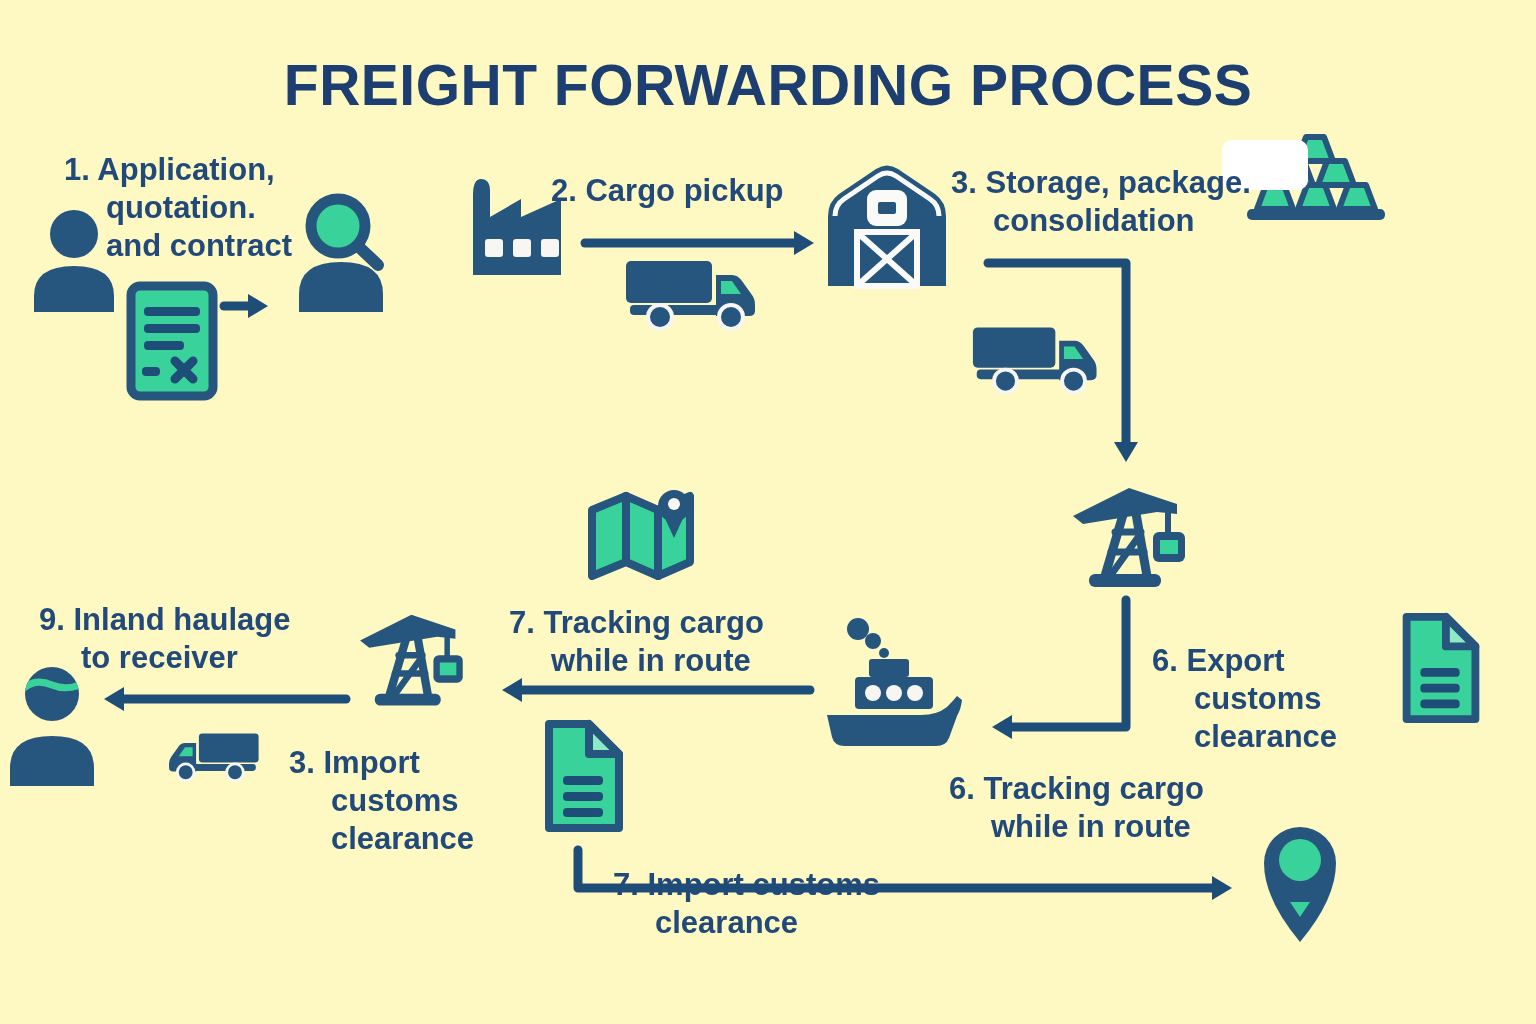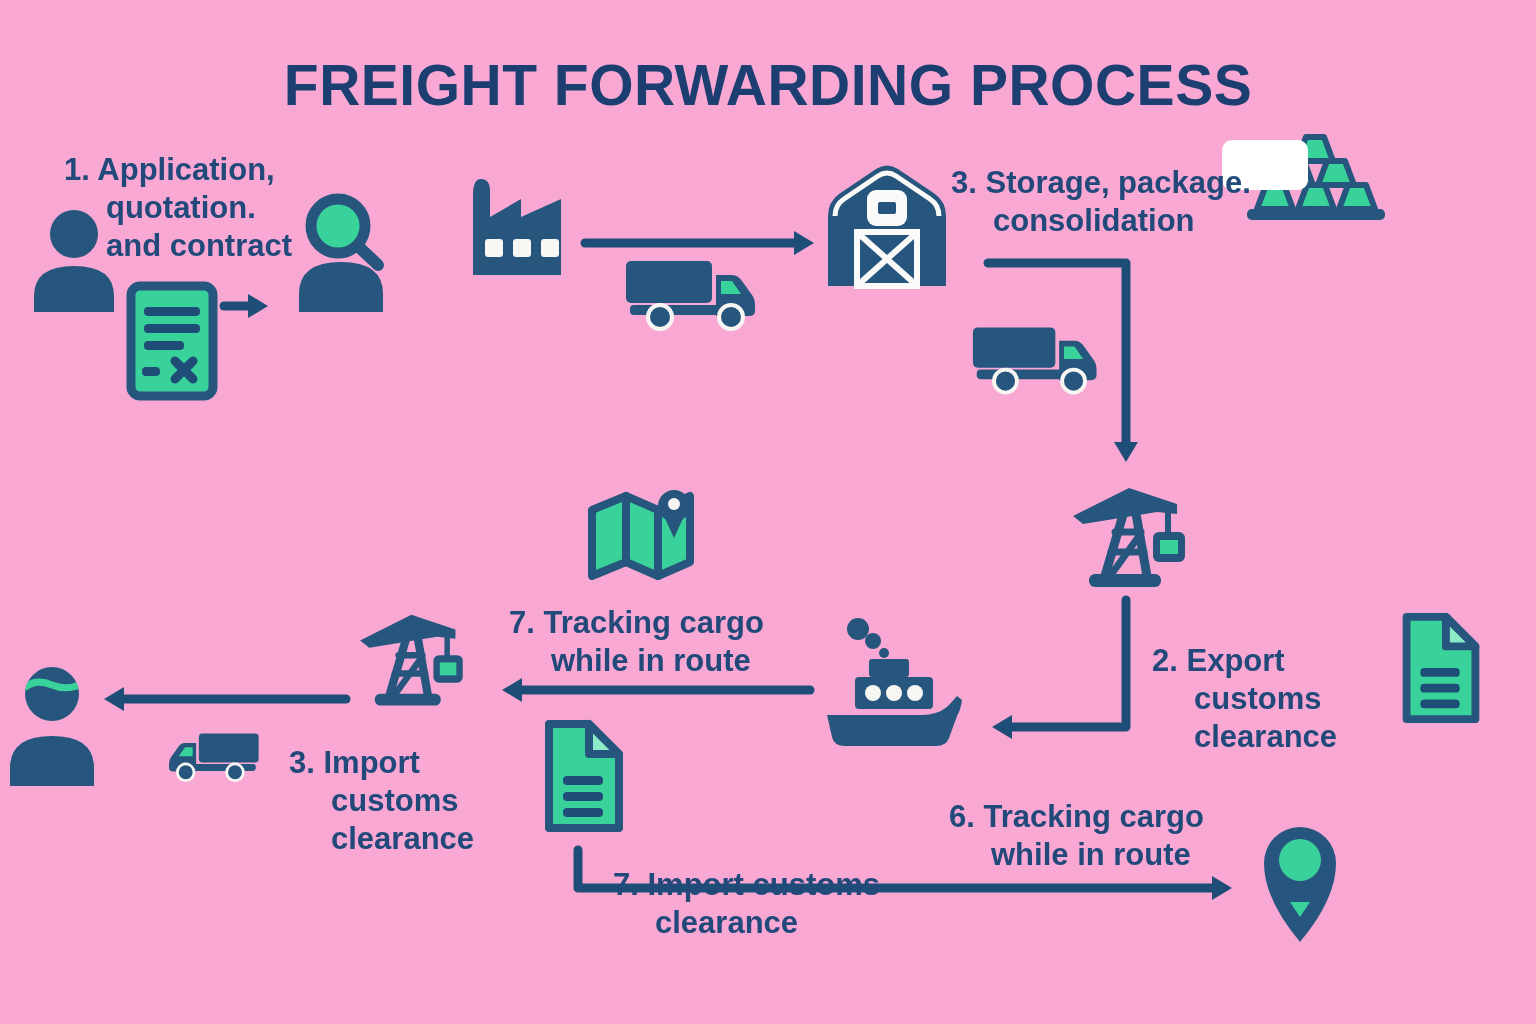--- a/index.html
+++ b/index.html
@@ -1,18 +1,18 @@
 <!DOCTYPE html>
 <html><head>
 <meta charset="utf-8">
 <style>
   html,body{margin:0;padding:0;}
   .canvas{
     position:relative;width:1536px;height:1024px;overflow:hidden;
-    background:#f9a8d4;
+    background:#fef9c3;
     font-family:"Liberation Sans","DejaVu Sans",sans-serif;
   }
   .title{
     position:absolute;top:52px;left:0;width:100%;text-align:center;
     font-size:57px;font-weight:800;color:#1c3e70;letter-spacing:.5px;z-index:5;
   }
   .label{
     position:absolute;color:#21497a;font-size:31px;line-height:38px;font-weight:600;
     white-space:pre-line;padding-left:42px;text-indent:-42px;z-index:4;
   }
@@ -60,32 +60,35 @@
       <polygon points="124,687 124,711 104,699"></polygon>
       <polygon points="1212,876 1212,900 1232,888"></polygon>
     </g>
   </svg>
 
   <div class="title">FREIGHT FORWARDING PROCESS</div>
 
   <div class="label" style="left:64px;top:151px;">1. Application,
 quotation.
 and contract</div>
+  <div class="label" style="left:551px;top:172px;">2. Cargo pickup</div>
   <div class="label" style="left:951px;top:164px;">3. Storage, package.
 consolidation</div>
-  <div class="label" style="left:1152px;top:642px;">2. Export
+  <div class="label" style="left:1152px;top:642px;">6. Export
 customs
 clearance</div>
-  <div class="label" style="left:949px;top:770px;margin-top:28px;">6. Tracking cargo
+  <div class="label" style="left:949px;top:770px;">6. Tracking cargo
 while in route</div>
   <div class="label" style="left:509px;top:604px;">7. Tracking cargo
 while in route</div>
   <div class="label" style="left:289px;top:744px;">3. Import
 customs
 clearance</div>
+  <div class="label" style="left:39px;top:601px;">9. Inland haulage
+to receiver</div>
   <div class="label" style="left:613px;top:866px;">7. Import customs
 clearance</div>
 
   <div class="chip" style="left:1222px;top:140px;width:86px;height:50px;"></div>
 
   <div class="icon" style="left:28px;top:208px;width:92px;height:104px;">
     <svg viewBox="0 0 92 104">
         <g fill="#26567e">
       <circle cx="46" cy="26" r="24"></circle>
       <path d="M6 104 V88 Q6 58 46 58 Q86 58 86 88 V104 Z"></path>

